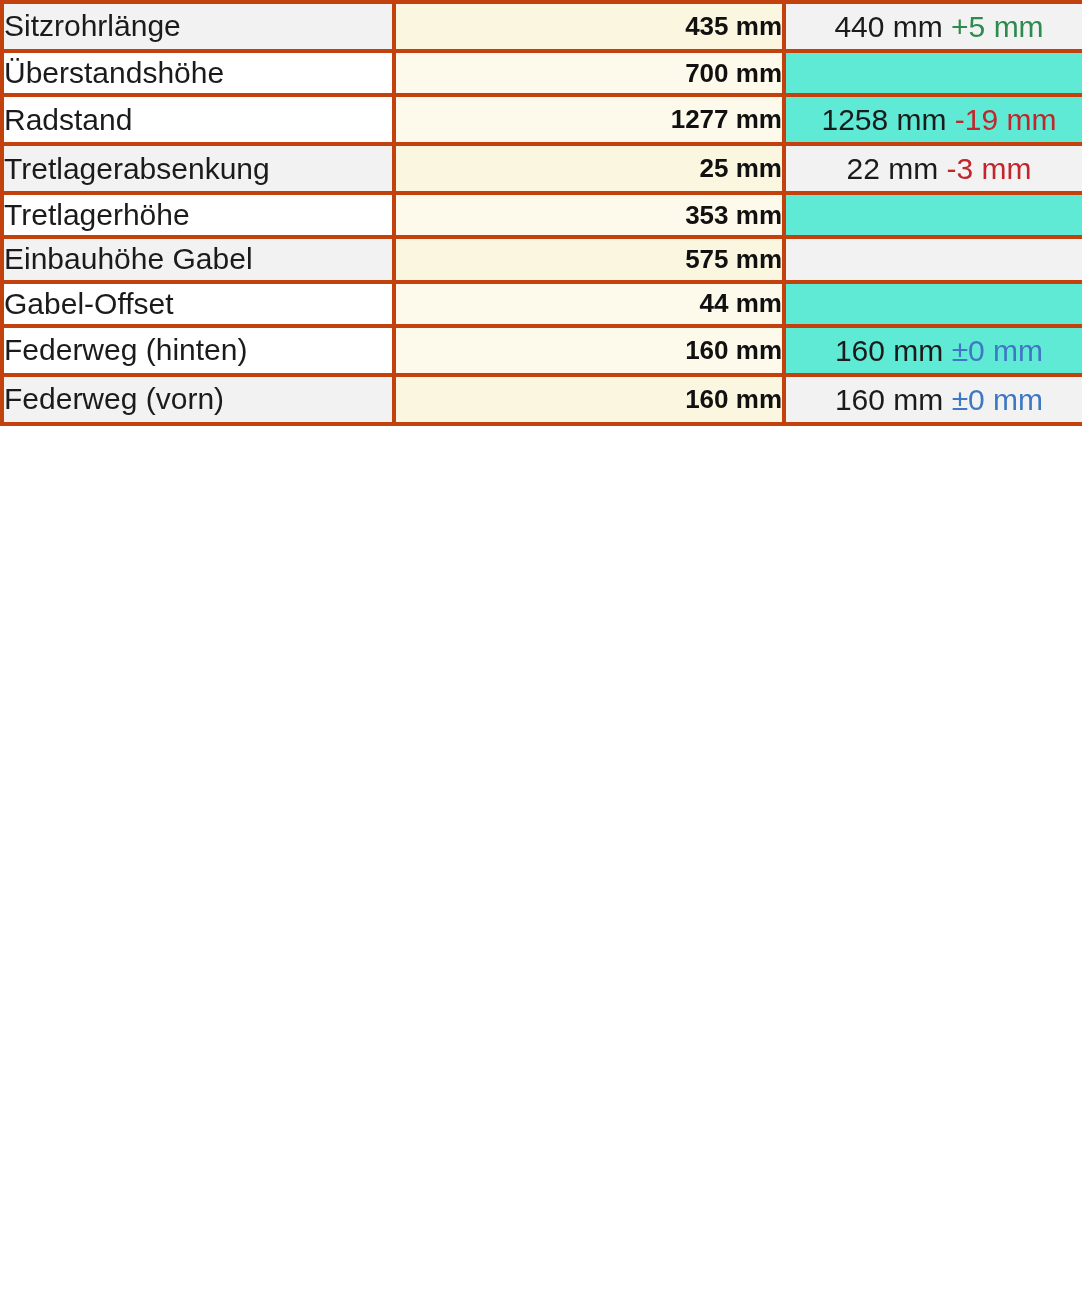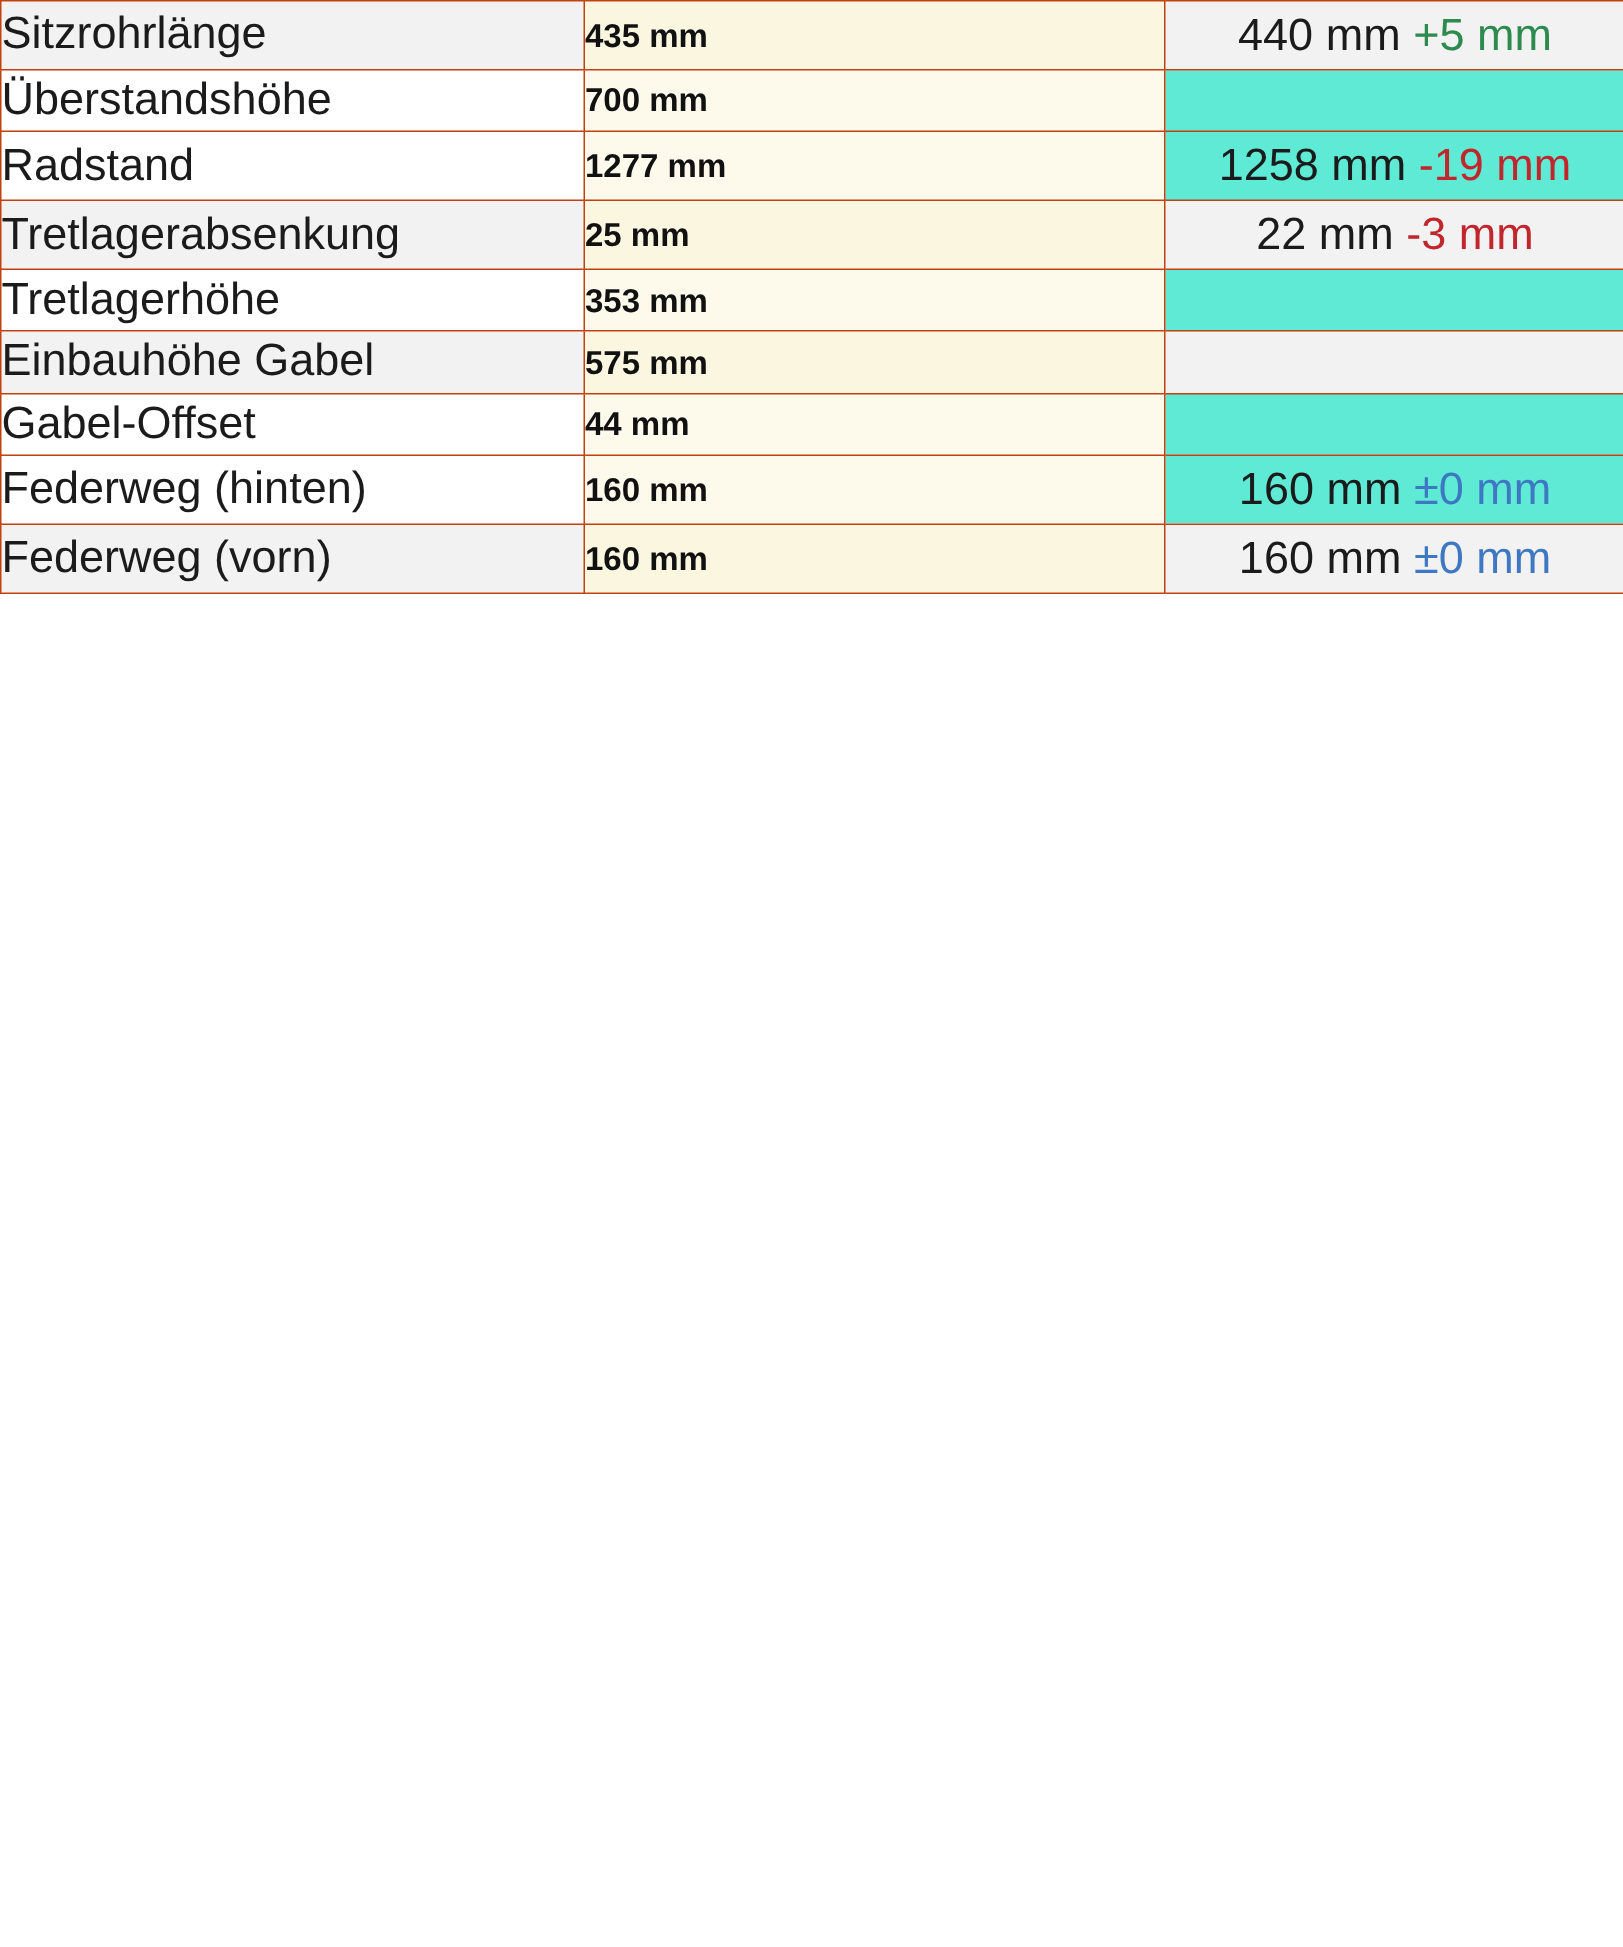--- a/index.html
+++ b/index.html
@@ -11,36 +11,36 @@
     width: 1082px;
     font-family: "Liberation Sans", sans-serif;
     color: #1b1b1b;
   }
   table.geo-table {
     border-collapse: collapse;
     width: 1082px;
     table-layout: fixed;
   }
   table.geo-table td {
-    border: 1px solid #c2410c;
+    border: 4px solid #c2410c;
     vertical-align: middle;
     padding: 0;
   }
   td.label-cell {
     width: 388px;
     font-size: 30px;
     font-weight: 400;
     color: #1b1b1b;
     padding: 14px 0 14px 18px;
     line-height: 1.34;
   }
   td.value-cell {
     width: 386px;
-    text-align: left;
-    font-size: 22px;
+    text-align: right;
+    font-size: 26px;
     font-weight: bold;
     color: #111111;
     padding: 14px 10px;
     line-height: 1.34;
   }
   td.compare-cell {
     width: 306px;
     text-align: center;
     font-size: 30px;
     font-weight: 400;

